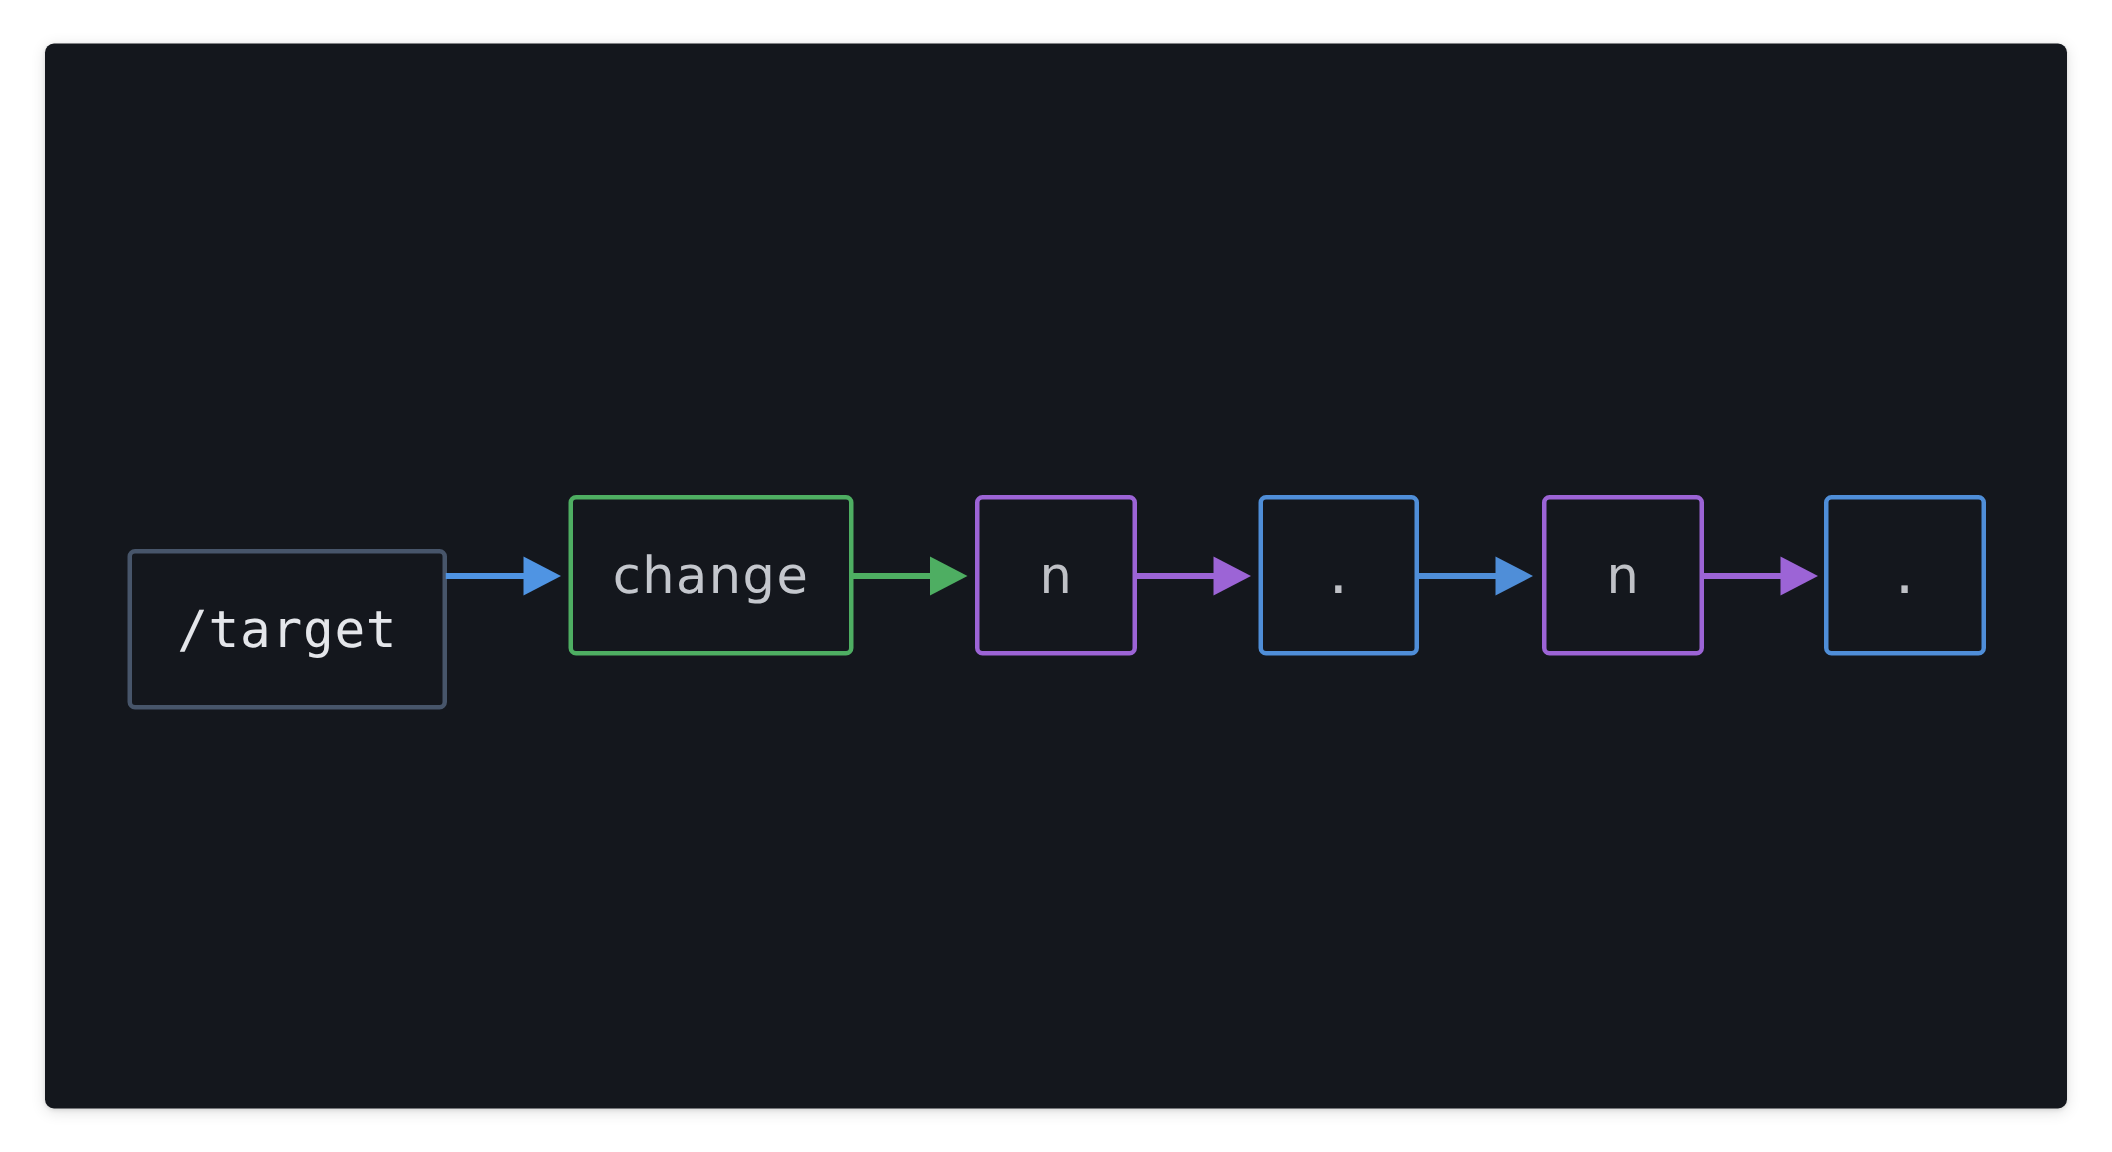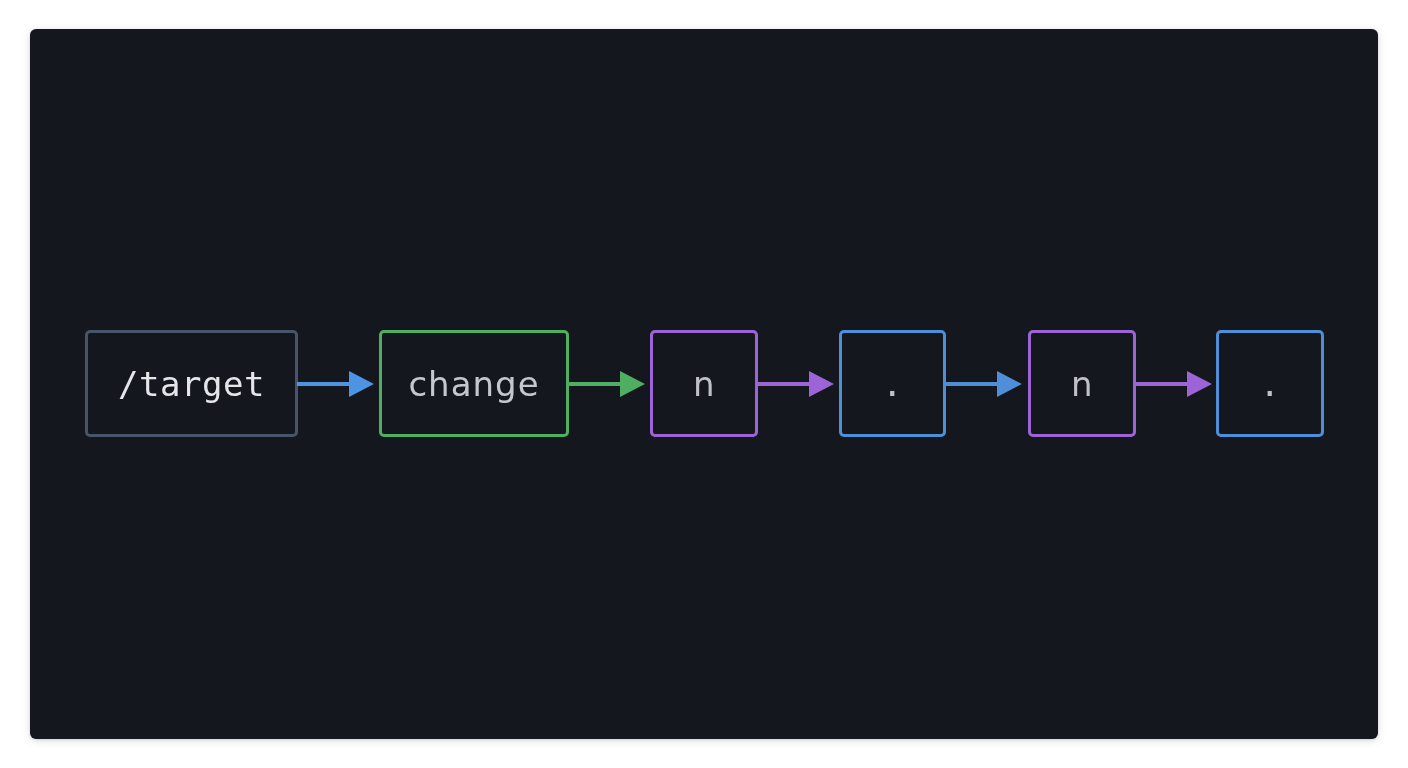--- a/index.html
+++ b/index.html
@@ -29,21 +29,21 @@
       border-radius: 5px;
       background: #14171d;
       display: flex;
       align-items: center;
       justify-content: center;
       font-family: "DejaVu Sans Mono", "Liberation Mono", monospace;
       color: #c9ccd2;
       font-size: 34px;
       letter-spacing: 0.5px;
     }
-    .node.slate { border-color: #47556a; color: #e4e6ea; }
+    .node.slate { border-color: #47556a; color: #e4e6ea; margin-top: 36px; }
     .node.green { border-color: #4eae62; color: #c4c7cd; font-family: "DejaVu Sans", sans-serif; letter-spacing: 1px; }
     .node.purple { border-color: #9c64d6; color: #bfc1c6; font-family: "DejaVu Sans", sans-serif; }
     .node.blue { border-color: #4f8ed8; color: #bfc1c6; }
     .arrow {
       position: absolute;
       top: 370px;
       height: 28px;
     }
     .arrow svg { display: block; }
   </style>

